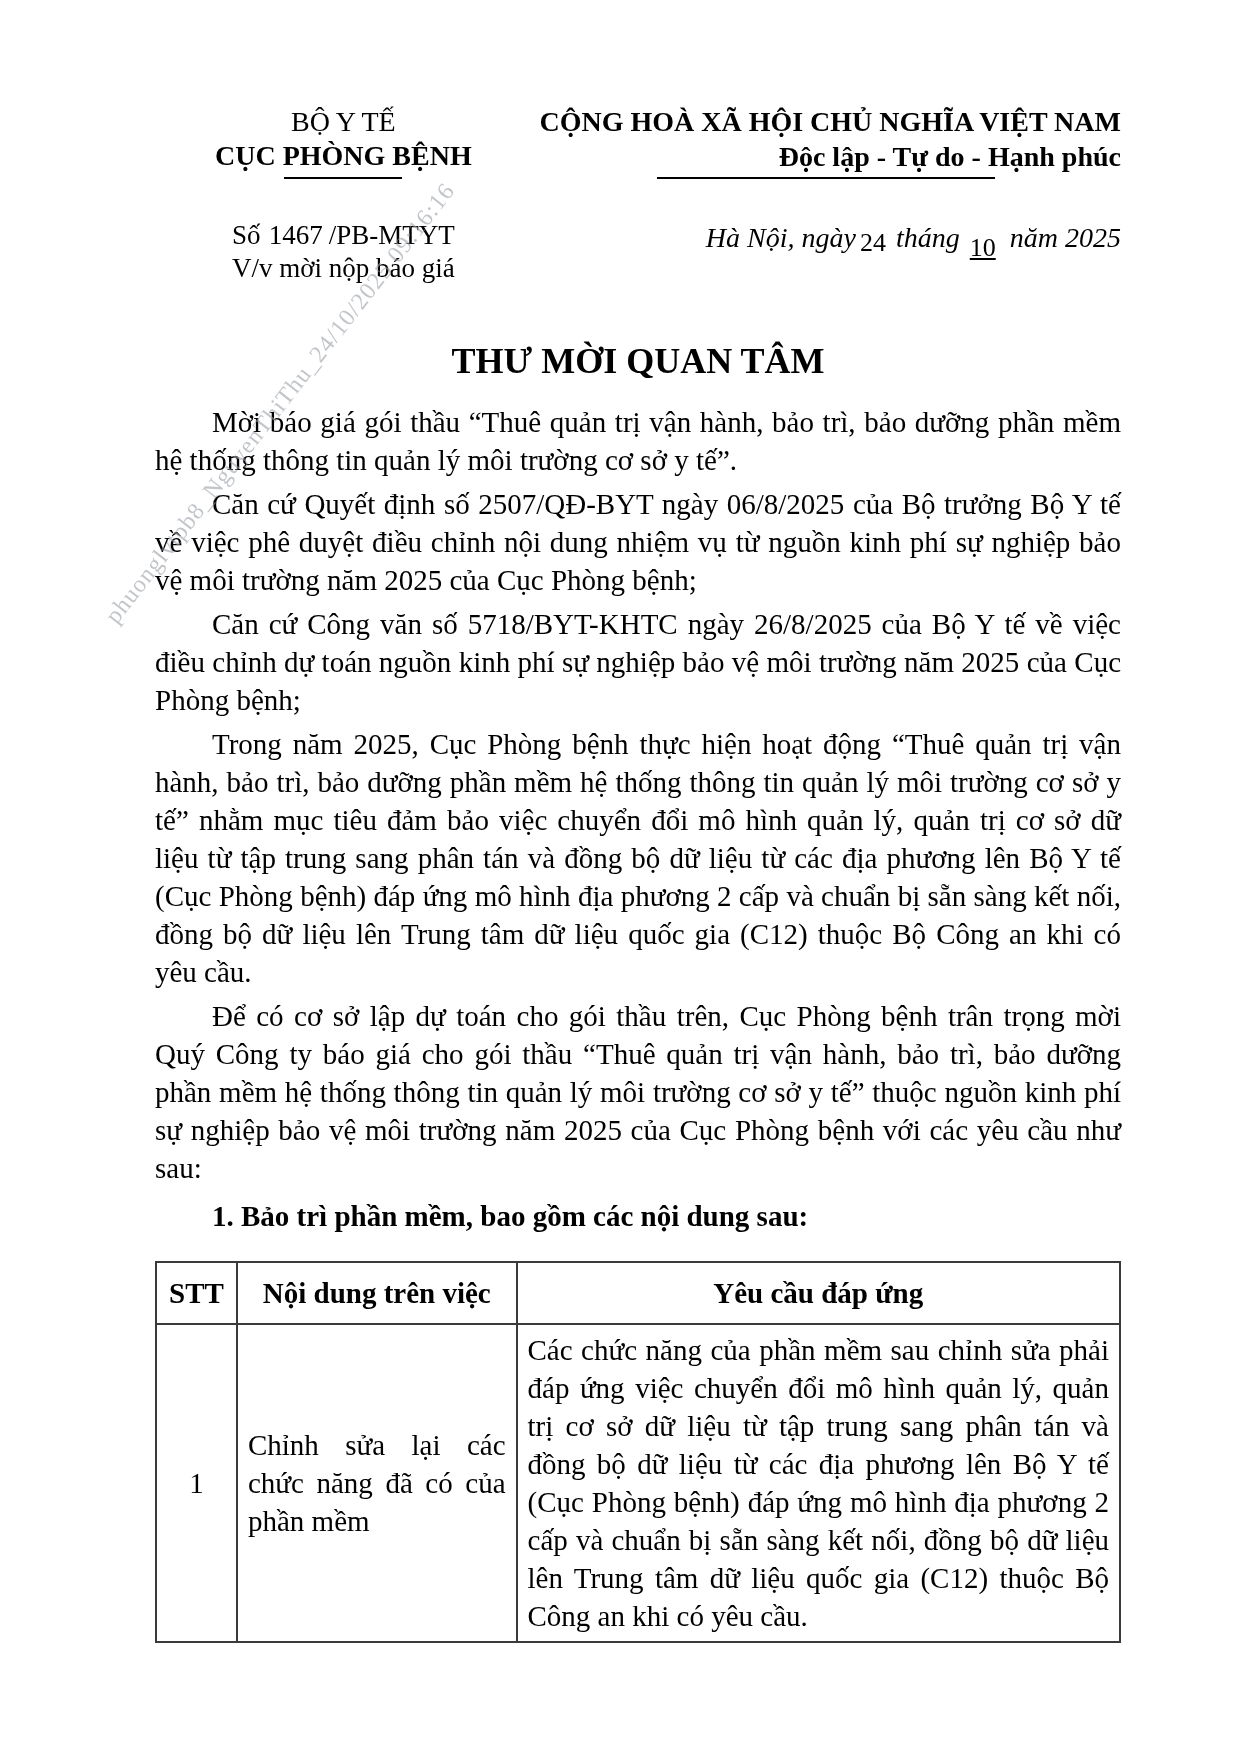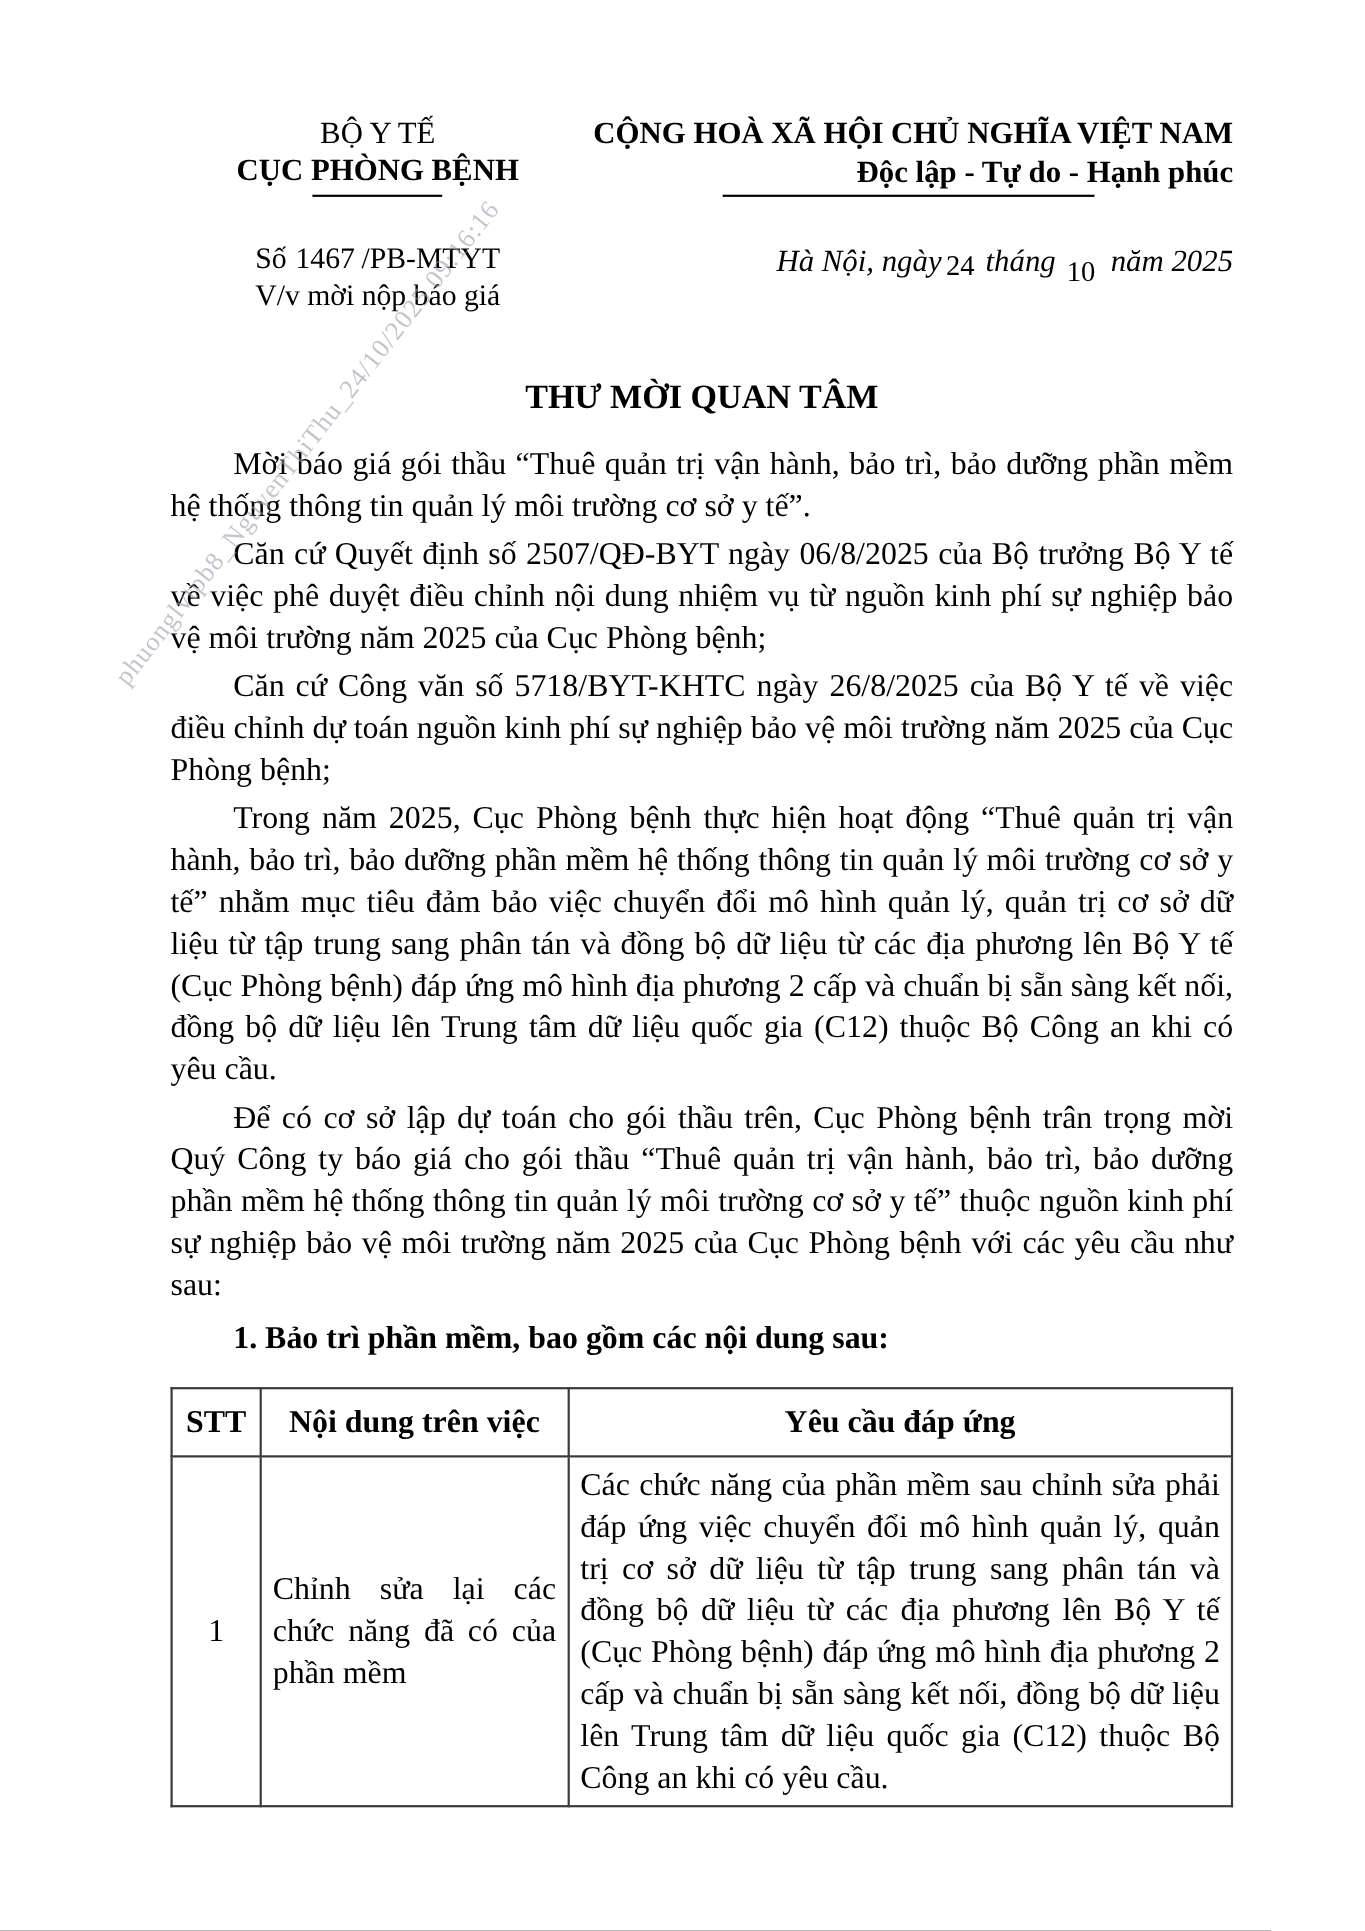--- a/index.html
+++ b/index.html
@@ -37,24 +37,24 @@
   .doc-number{font-size:27px;margin-top:40px;line-height:33px;}
   .doc-number .blank-num{margin:0 6px 0 8px;}
   .doc-subject{font-size:27px;line-height:33px;text-align:center;}
   .national-title{font-size:28px;line-height:34px;font-weight:bold;}
   .motto{font-size:28px;line-height:36px;font-weight:bold;}
   .rule-motto{width:338px;border-bottom:2px solid #000;margin:2px auto 0 auto;}
   .date-line{font-size:28px;font-style:italic;margin-top:42px;line-height:34px;}
   .date-line .blank-num{
     font-style:normal;font-size:26px;position:relative;top:4px;margin:0 10px 0 4px;
   }
-  .date-line .blank-num.month{top:9px;margin:0 14px 0 10px;}
+  .date-line .blank-num.month{top:9px;margin:0 14px 0 10px;text-decoration:underline;}
   
   .doc-title{
-    text-align:center;font-size:31px;font-weight:bold;
+    text-align:center;font-size:36px;font-weight:bold;
     margin:58px 0 24px 0;line-height:36px;
   }
   .para{
     font-size:29px;line-height:38px;
     text-align:justify;text-indent:57px;
     margin:0 0 6px 0;
   }
   .salutation{
     text-align:center;font-size:29px;
     margin:26px 0 30px 0;line-height:36px;

